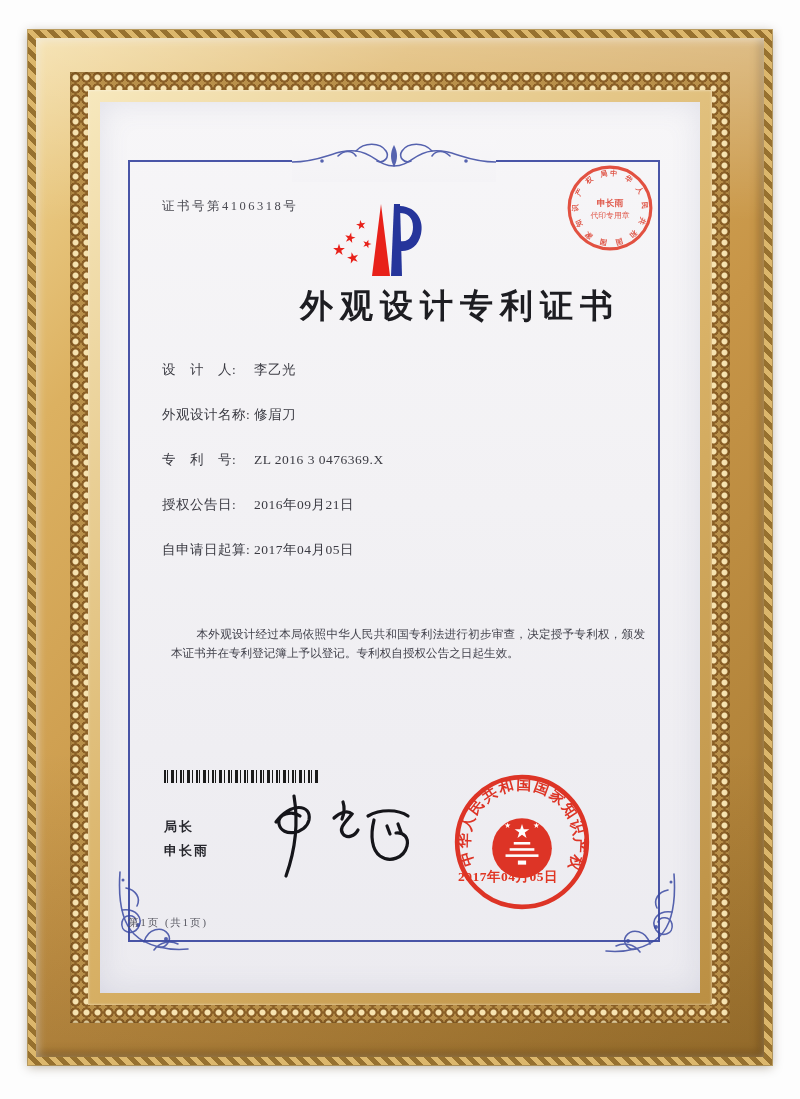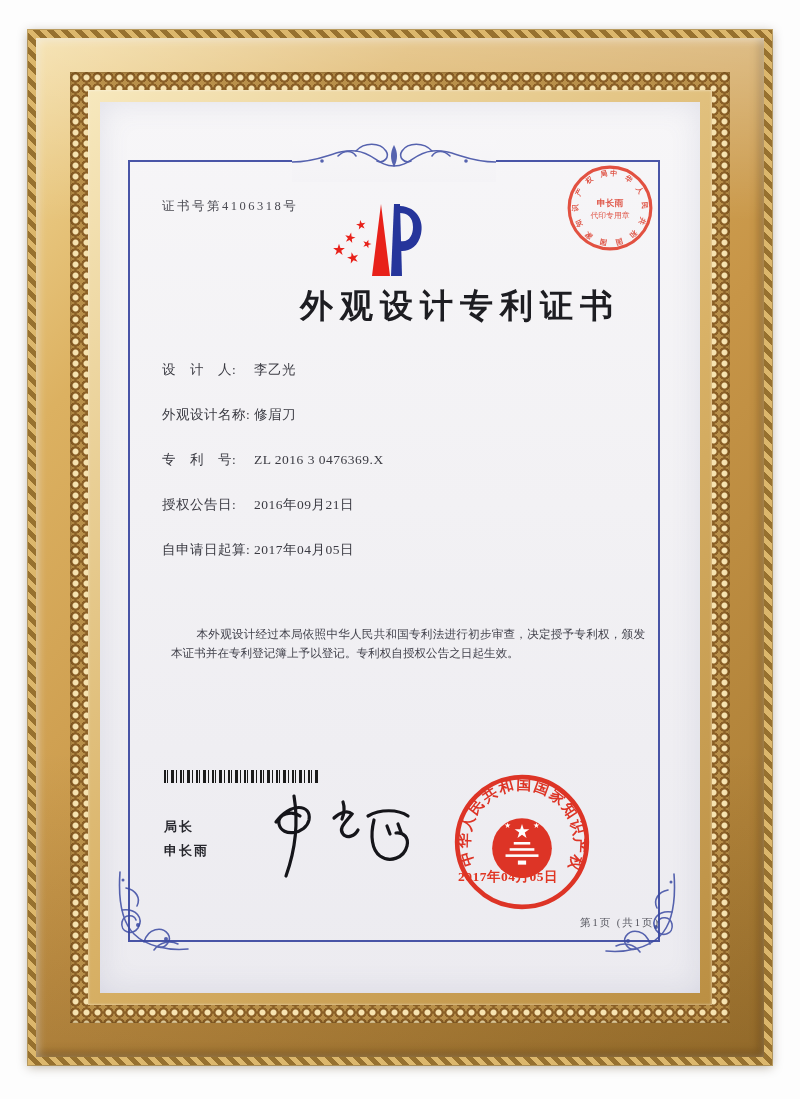--- a/index.html
+++ b/index.html
@@ -47,21 +47,21 @@
     line-height:19px;color:#43434d;text-align:justify;}
   .body-text p{margin:9px;text-indent:2.2em;}
   .barcode{position:absolute;left:64px;top:668px;width:154px;height:13px;
     background-image:repeating-linear-gradient(90deg,#1b1b1b 0 2px,rgba(0,0,0,0) 2px 3px,#1b1b1b 3px 4px,rgba(0,0,0,0) 4px 7px,#1b1b1b 7px 10px,rgba(0,0,0,0) 10px 12px,#1b1b1b 12px 13px,rgba(0,0,0,0) 13px 16px);}
   .director{position:absolute;left:64px;top:718px;font-size:13px;font-weight:bold;color:#26262c;line-height:1;}
   .director div{margin-bottom:11px;letter-spacing:2px;}
   .signature{position:absolute;left:146px;top:690px;width:176px;height:88px;}
   .seal{position:absolute;left:352px;top:670px;width:140px;height:140px;opacity:.95;filter:blur(.25px);}
   .seal-date{position:absolute;left:358px;top:766px;width:170px;font-size:13.5px;font-weight:bold;
     color:#e03522;letter-spacing:.5px;}
-  .page-footer{position:absolute;left:28px;top:814px;width:532px;text-align:right;
+  .page-footer{position:absolute;left:28px;top:814px;width:532px;text-align:left;
     font-size:10.5px;letter-spacing:2px;color:#55555e;}
   .blue-stroke{fill:none;stroke:#3a49a2;stroke-width:1.6;stroke-linecap:round;opacity:.85;}
   .blue-dot{fill:#3a49a2;opacity:.85;}
 </style>
 </head>
 <body>
 
 <div class="frame">
   <div class="rope"></div>
   <div class="bevel"></div>

